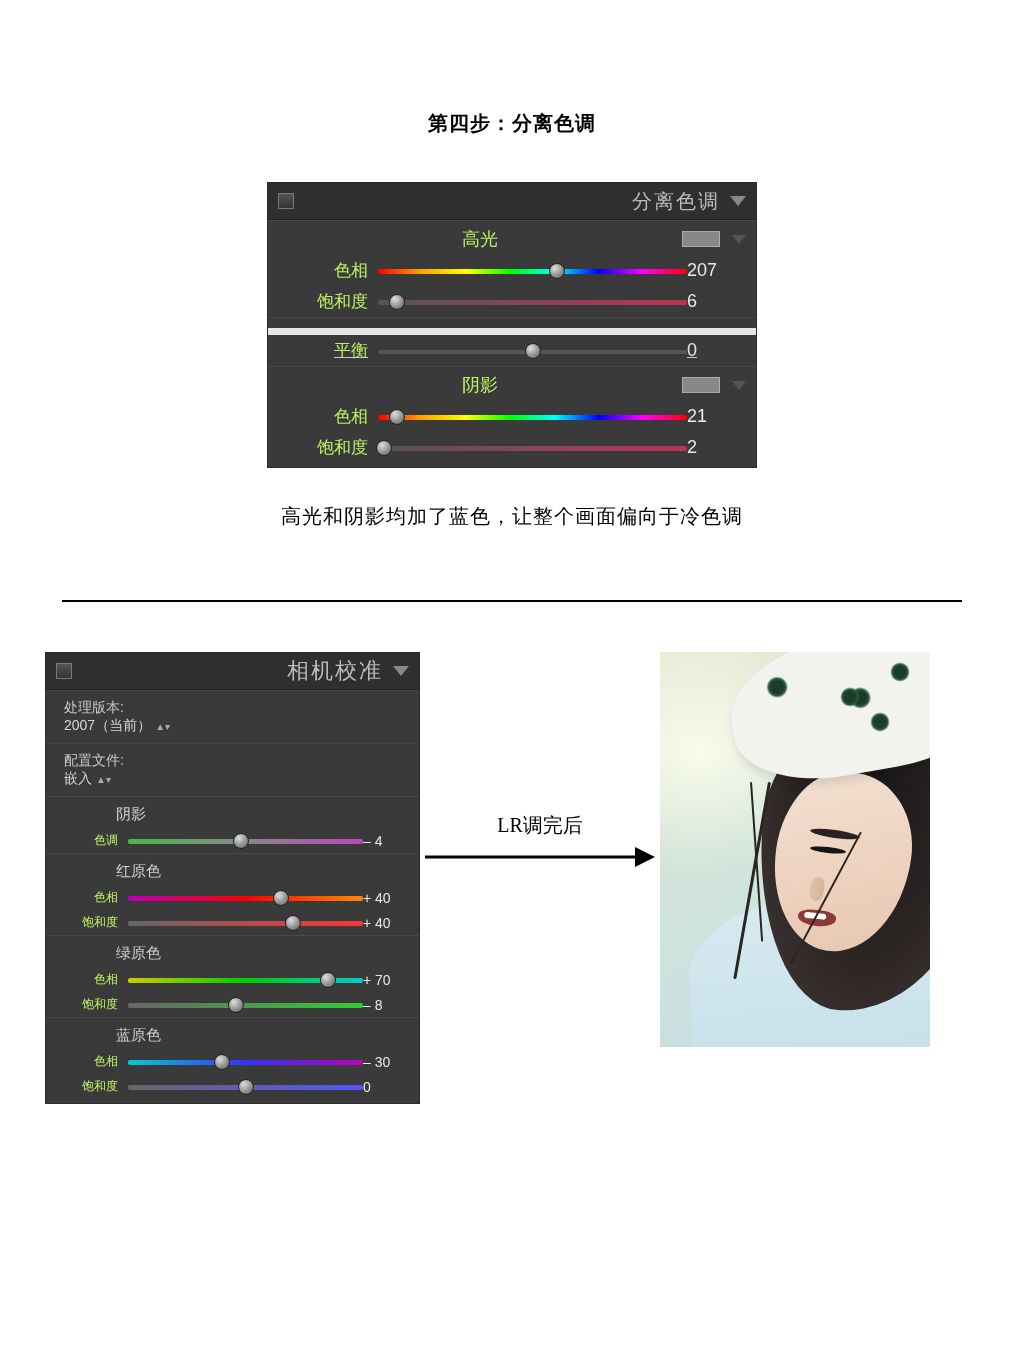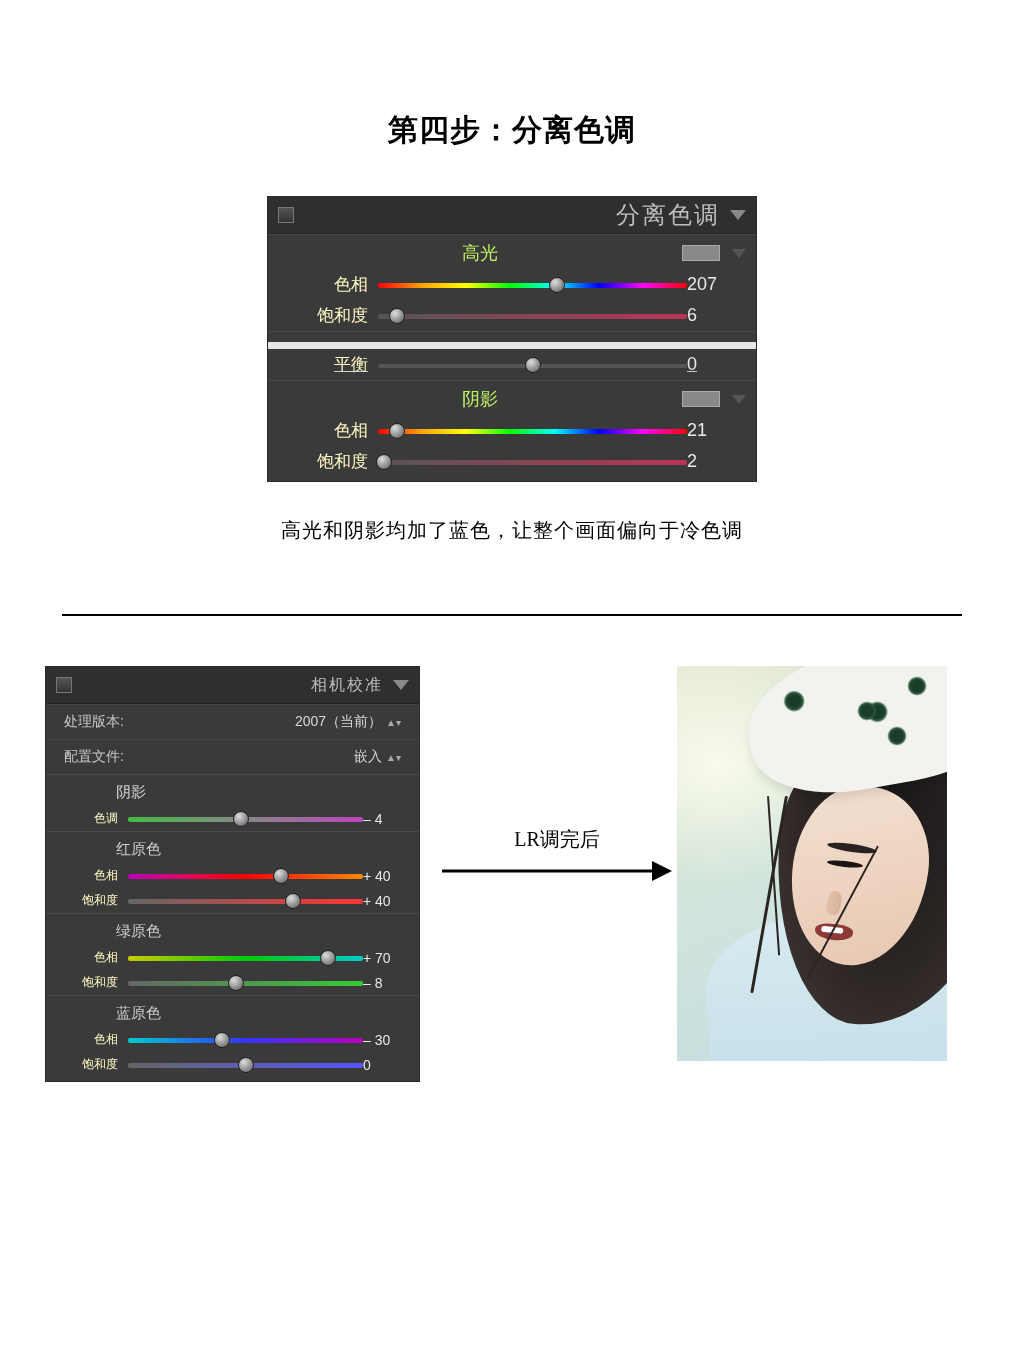--- a/index.html
+++ b/index.html
@@ -6,21 +6,21 @@
     margin: 0;
     padding: 0;
     width: 1024px;
     background: #fff;
     font-family: "SimSun", "Songti SC", serif;
     color: #000;
   }
   .wrap { width: 1024px; }
   .title {
     text-align: center;
-    font-size: 30px;
+    font-size: 20px;
     font-weight: bold;
     margin-top: 110px;
     margin-bottom: 45px;
     letter-spacing: 1px;
   }
   .caption {
     text-align: center;
     font-size: 20px;
     margin-top: 35px;
     letter-spacing: 1px;
@@ -44,21 +44,21 @@
     height: 36px;
     display: flex;
     align-items: center;
     justify-content: space-between;
     background: #2f2f2f;
     padding: 0 10px;
     border-bottom: 1px solid #222;
   }
   .panel-header .title-text {
     color: #bcbcbc;
-    font-size: 24px;
+    font-size: 20px;
     margin-left: auto;
     margin-right: 10px;
     letter-spacing: 2px;
   }
   .toggle-square {
     width: 14px; height: 14px;
     background: linear-gradient(to bottom,#555,#333);
     border: 1px solid #777;
   }
   .tri-down {
@@ -91,21 +91,21 @@
     border-top: 9px solid #555;
   }
   .slider-row {
     display: flex;
     align-items: center;
     padding: 4px 10px;
   }
   .slider-row .s-label {
     width: 70px;
     text-align: right;
-    color: #fef9c3;
+    color: #bef264;
     padding-right: 10px;
     font-size: 16px;
   }
   .slider-row .s-track {
     flex: 1;
     position: relative;
     height: 10px;
   }
   .track-line {
     position: absolute;
@@ -155,47 +155,47 @@
     width: 490px;
     margin: 0 auto;
   }
   .panel1 .slider-row .s-label { width: 90px; font-size: 17px; }
   .panel1 .section-header .sec-center { font-size: 18px; }
   .panel1 .slider-row .s-value { font-size: 18px; width: 55px; }
   
   .panel2 {
     width: 375px;
   }
-  .panel2 .panel-header .title-text { font-size: 16px; }
+  .panel2 .panel-header .title-text { font-size: 22px; }
   .kv-row {
     display:flex; justify-content: space-between;
     padding: 8px 18px;
     border-top: 1px solid #444;
     color: #c8c8c8;
     font-size: 14px;
+    flex-direction: column;
   }
   .kv-row .kv-val { color:#d8d8d8; }
   .updown { display:inline-block; margin-left:4px; font-size:10px; color:#aaa; }
   .panel2 .section-header { padding-top:8px; }
   .panel2 .section-header .sec-label2 {
     text-align: left; padding-left: 60px; color:#d0d0d0; font-size:15px;
   }
   .panel2 .slider-row .s-label { width:62px; font-size:12px; }
   .panel2 .slider-row .s-value { width:42px; font-size:14px; }
   
   .bottom-row {
     display:flex;
     align-items:flex-start;
     padding: 0 45px;
   }
   .arrow-area {
     width: 240px;
     padding-top: 160px;
     text-align:center;
-    margin-left:17px;
   }
   .arrow-label { font-size:20px; margin-bottom:6px; font-family:"SimSun",serif; }
   .arrow-svg { width:230px; height:24px; }
   .photo {
     width: 270px; height: 395px;
     position: relative;
     overflow:hidden;
   }
   .photo .bg {
     position:absolute; inset:0;

